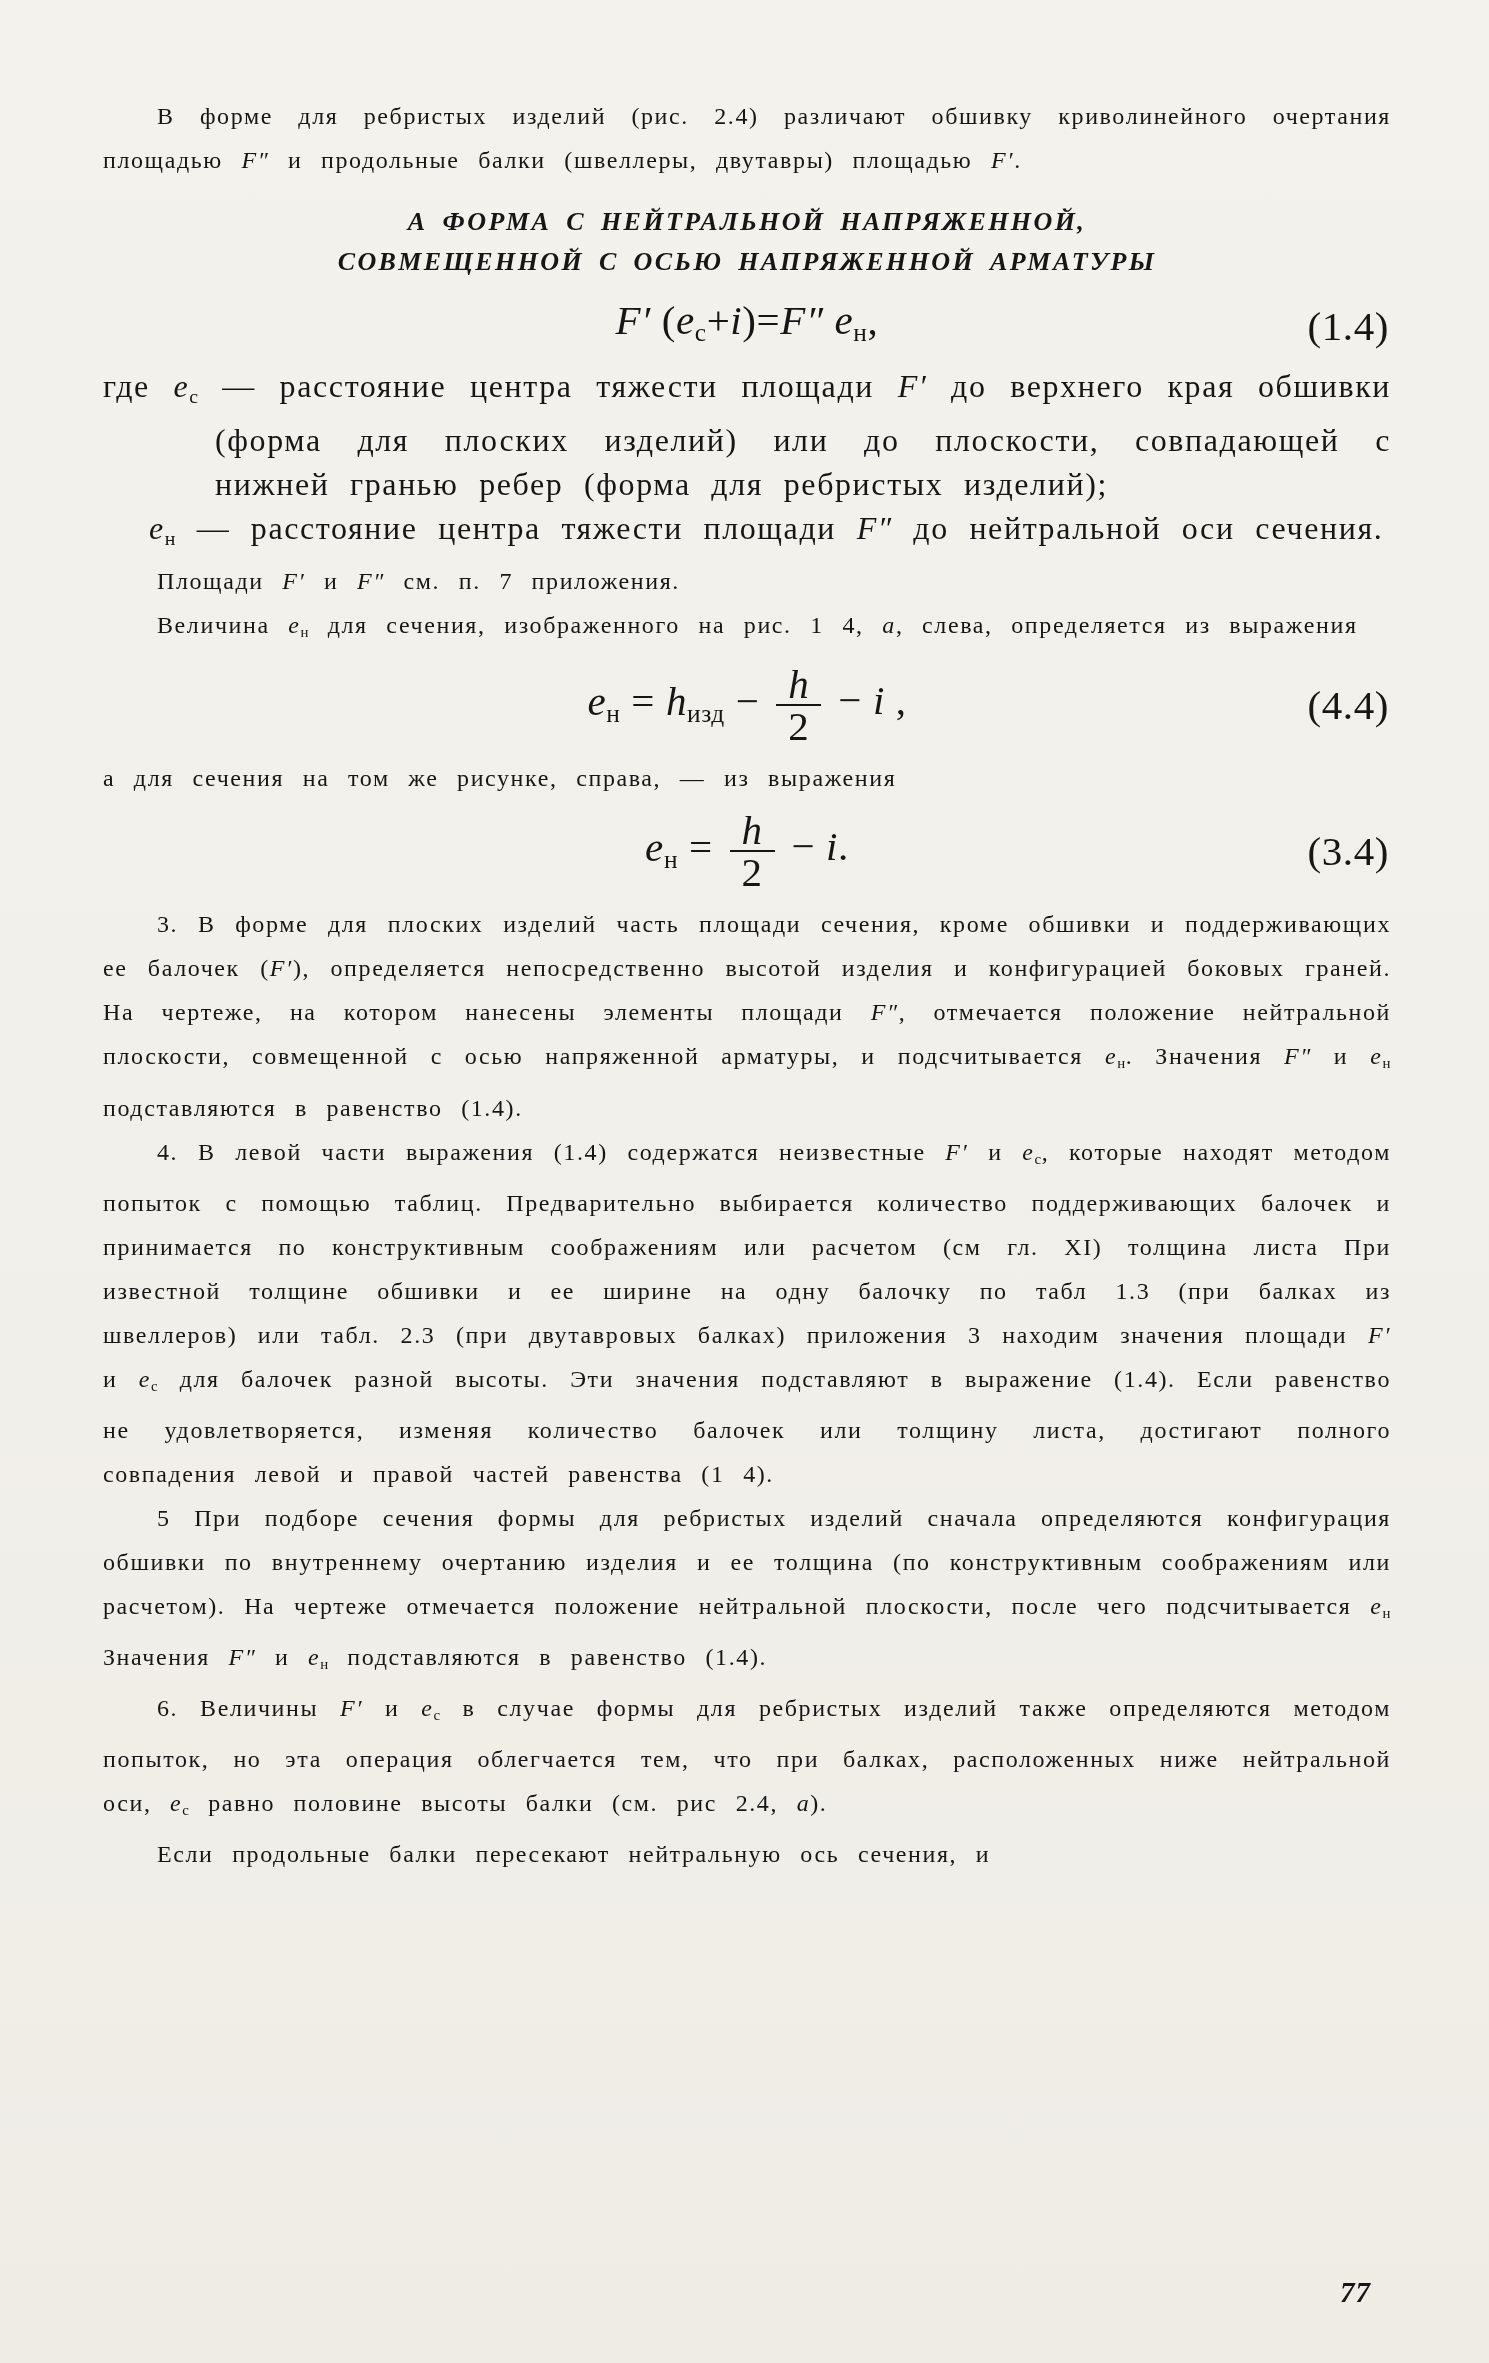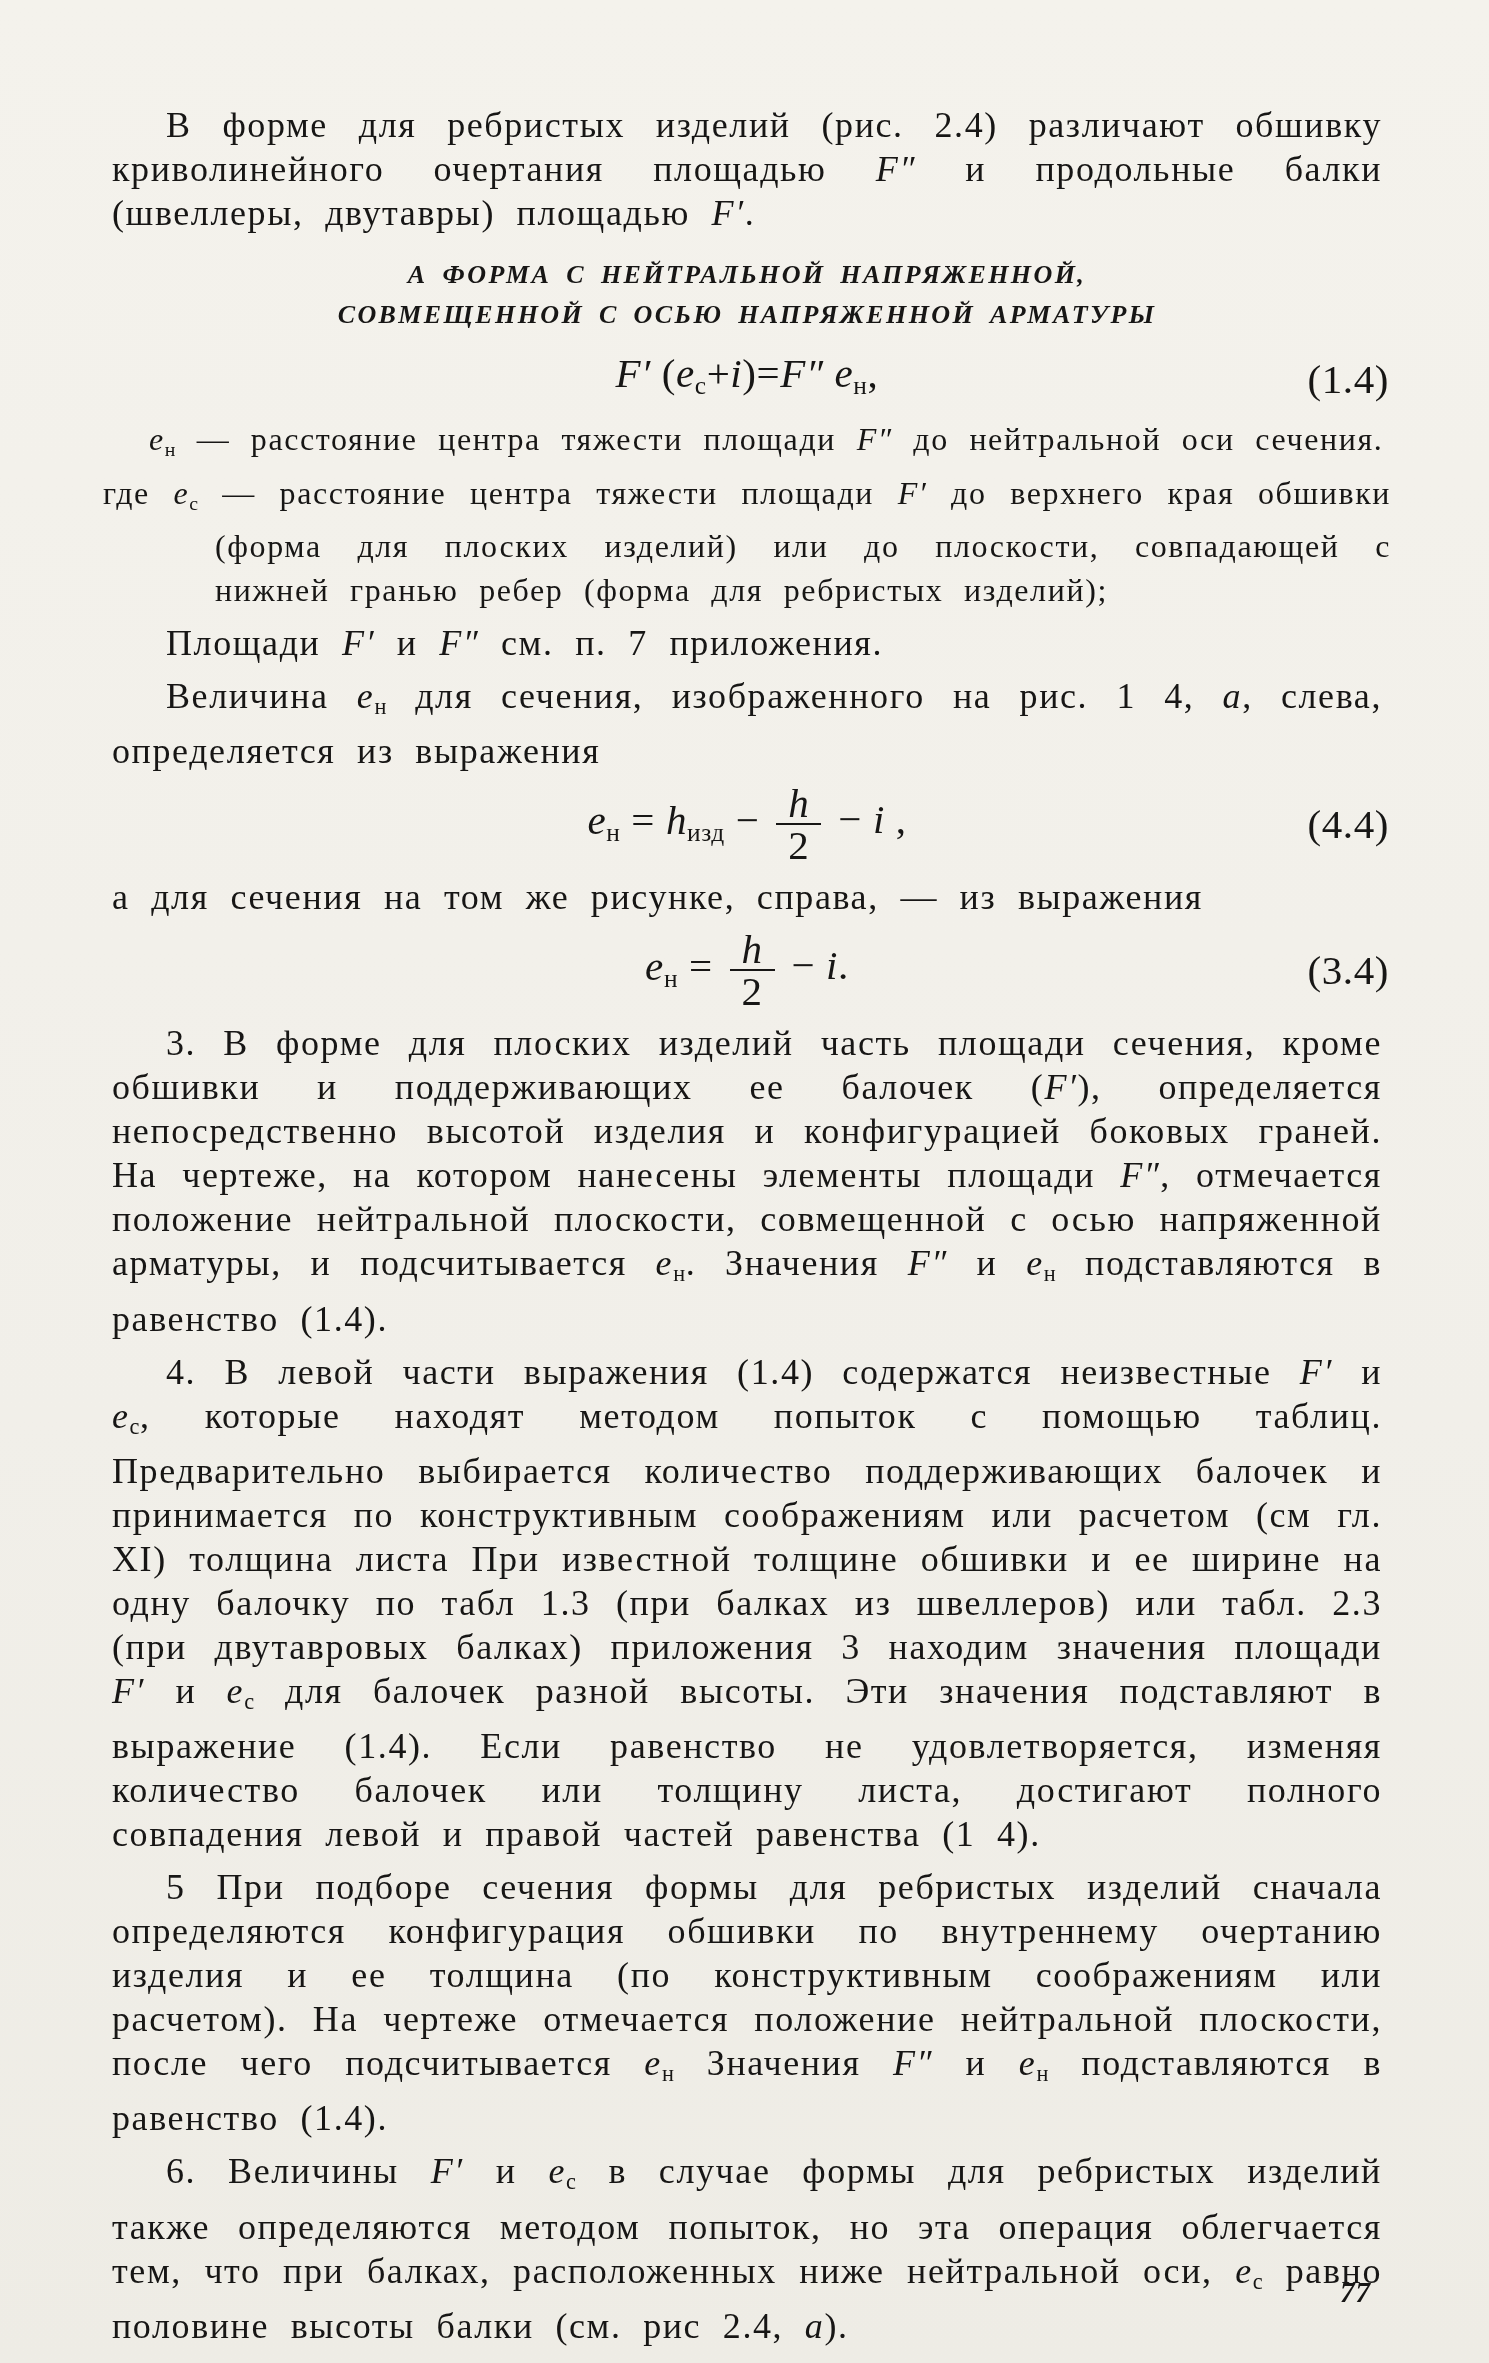--- a/index.html
+++ b/index.html
@@ -10,22 +10,22 @@
     margin:0 auto;
     background:linear-gradient(180deg,#f4f2ec 0%,#f1efe9 60%,#eeece5 100%);
     font-family:"Liberation Serif","DejaVu Serif",serif;
     color:#171615;
     overflow:hidden;
   }
   .content {
     position:absolute; left:103px; top:94px; width:1288px;
   }
   .para {
-    margin:9px;
-    font-size:36px; line-height:44px;
+    margin:0;
+    font-size:24px; line-height:44px;
     text-align:justify;
     text-indent:54px;
     letter-spacing:1.6px;
     word-spacing:11px;
   }
   .para.noindent { text-indent:0; }
   .heading {
     margin:20px 0 16px;
     font-size:26px; line-height:40px;
     font-style:italic; font-weight:bold;
@@ -84,22 +84,22 @@
       <span>А ФОРМА С НЕЙТРАЛЬНОЙ НАПРЯЖЕННОЙ,</span><br>
       <span>СОВМЕЩЕННОЙ С ОСЬЮ НАПРЯЖЕННОЙ АРМАТУРЫ</span>
     </h2>
 
 
     <div class="equation">
       <span class="eq-line"><span class="r-i">F′</span><span> (</span><span class="r-i">e</span><span class="r-sub">с</span><span>+</span><span class="r-i">i</span><span>)=</span><span class="r-i">F″</span><span> </span><span class="r-i">e</span><span class="r-sub">н</span><span>,</span></span>
       <span class="eq-num">(1.4)</span>
     </div>
 
+    <div class="def-item"><span>где </span><span class="r-i">e</span><span class="r-sub">с</span><span> — расстояние центра тяжести площади </span><span class="r-i">F′</span><span> до верхнего края обшивки (форма для плоских изделий) или до плоскости, совпадающей с нижней гранью ребер (форма для ребристых изделий);</span></div>
     <div class="def-item def-second"><span class="r-i">e</span><span class="r-sub">н</span><span> — расстояние центра тяжести площади </span><span class="r-i">F″</span><span> до нейтральной оси сечения.</span></div>
-    <div class="def-item"><span>где </span><span class="r-i">e</span><span class="r-sub">с</span><span> — расстояние центра тяжести площади </span><span class="r-i">F′</span><span> до верхнего края обшивки (форма для плоских изделий) или до плоскости, совпадающей с нижней гранью ребер (форма для ребристых изделий);</span></div>
 
     <p class="para"><span>Площади </span><span class="r-i">F′</span><span> и </span><span class="r-i">F″</span><span> см. п. 7 приложения.</span></p>
     <p class="para"><span>Величина </span><span class="r-i">e</span><span class="r-sub">н</span><span> для сечения, изображенного на рис. 1 4, </span><span class="r-i">а</span><span>, слева, определяется из выражения</span></p>
 
     <div class="equation">
       <span class="eq-line">
         <span><span class="r-i">e</span><span class="r-sub">н</span><span> = </span><span class="r-i">h</span><span class="r-sub">изд</span><span> − </span></span><span class="frac">
             <span class="fnum">h</span>
             <span class="fden">2</span>
           </span><span><span> − </span><span class="r-i">i</span><span> ,</span></span>

